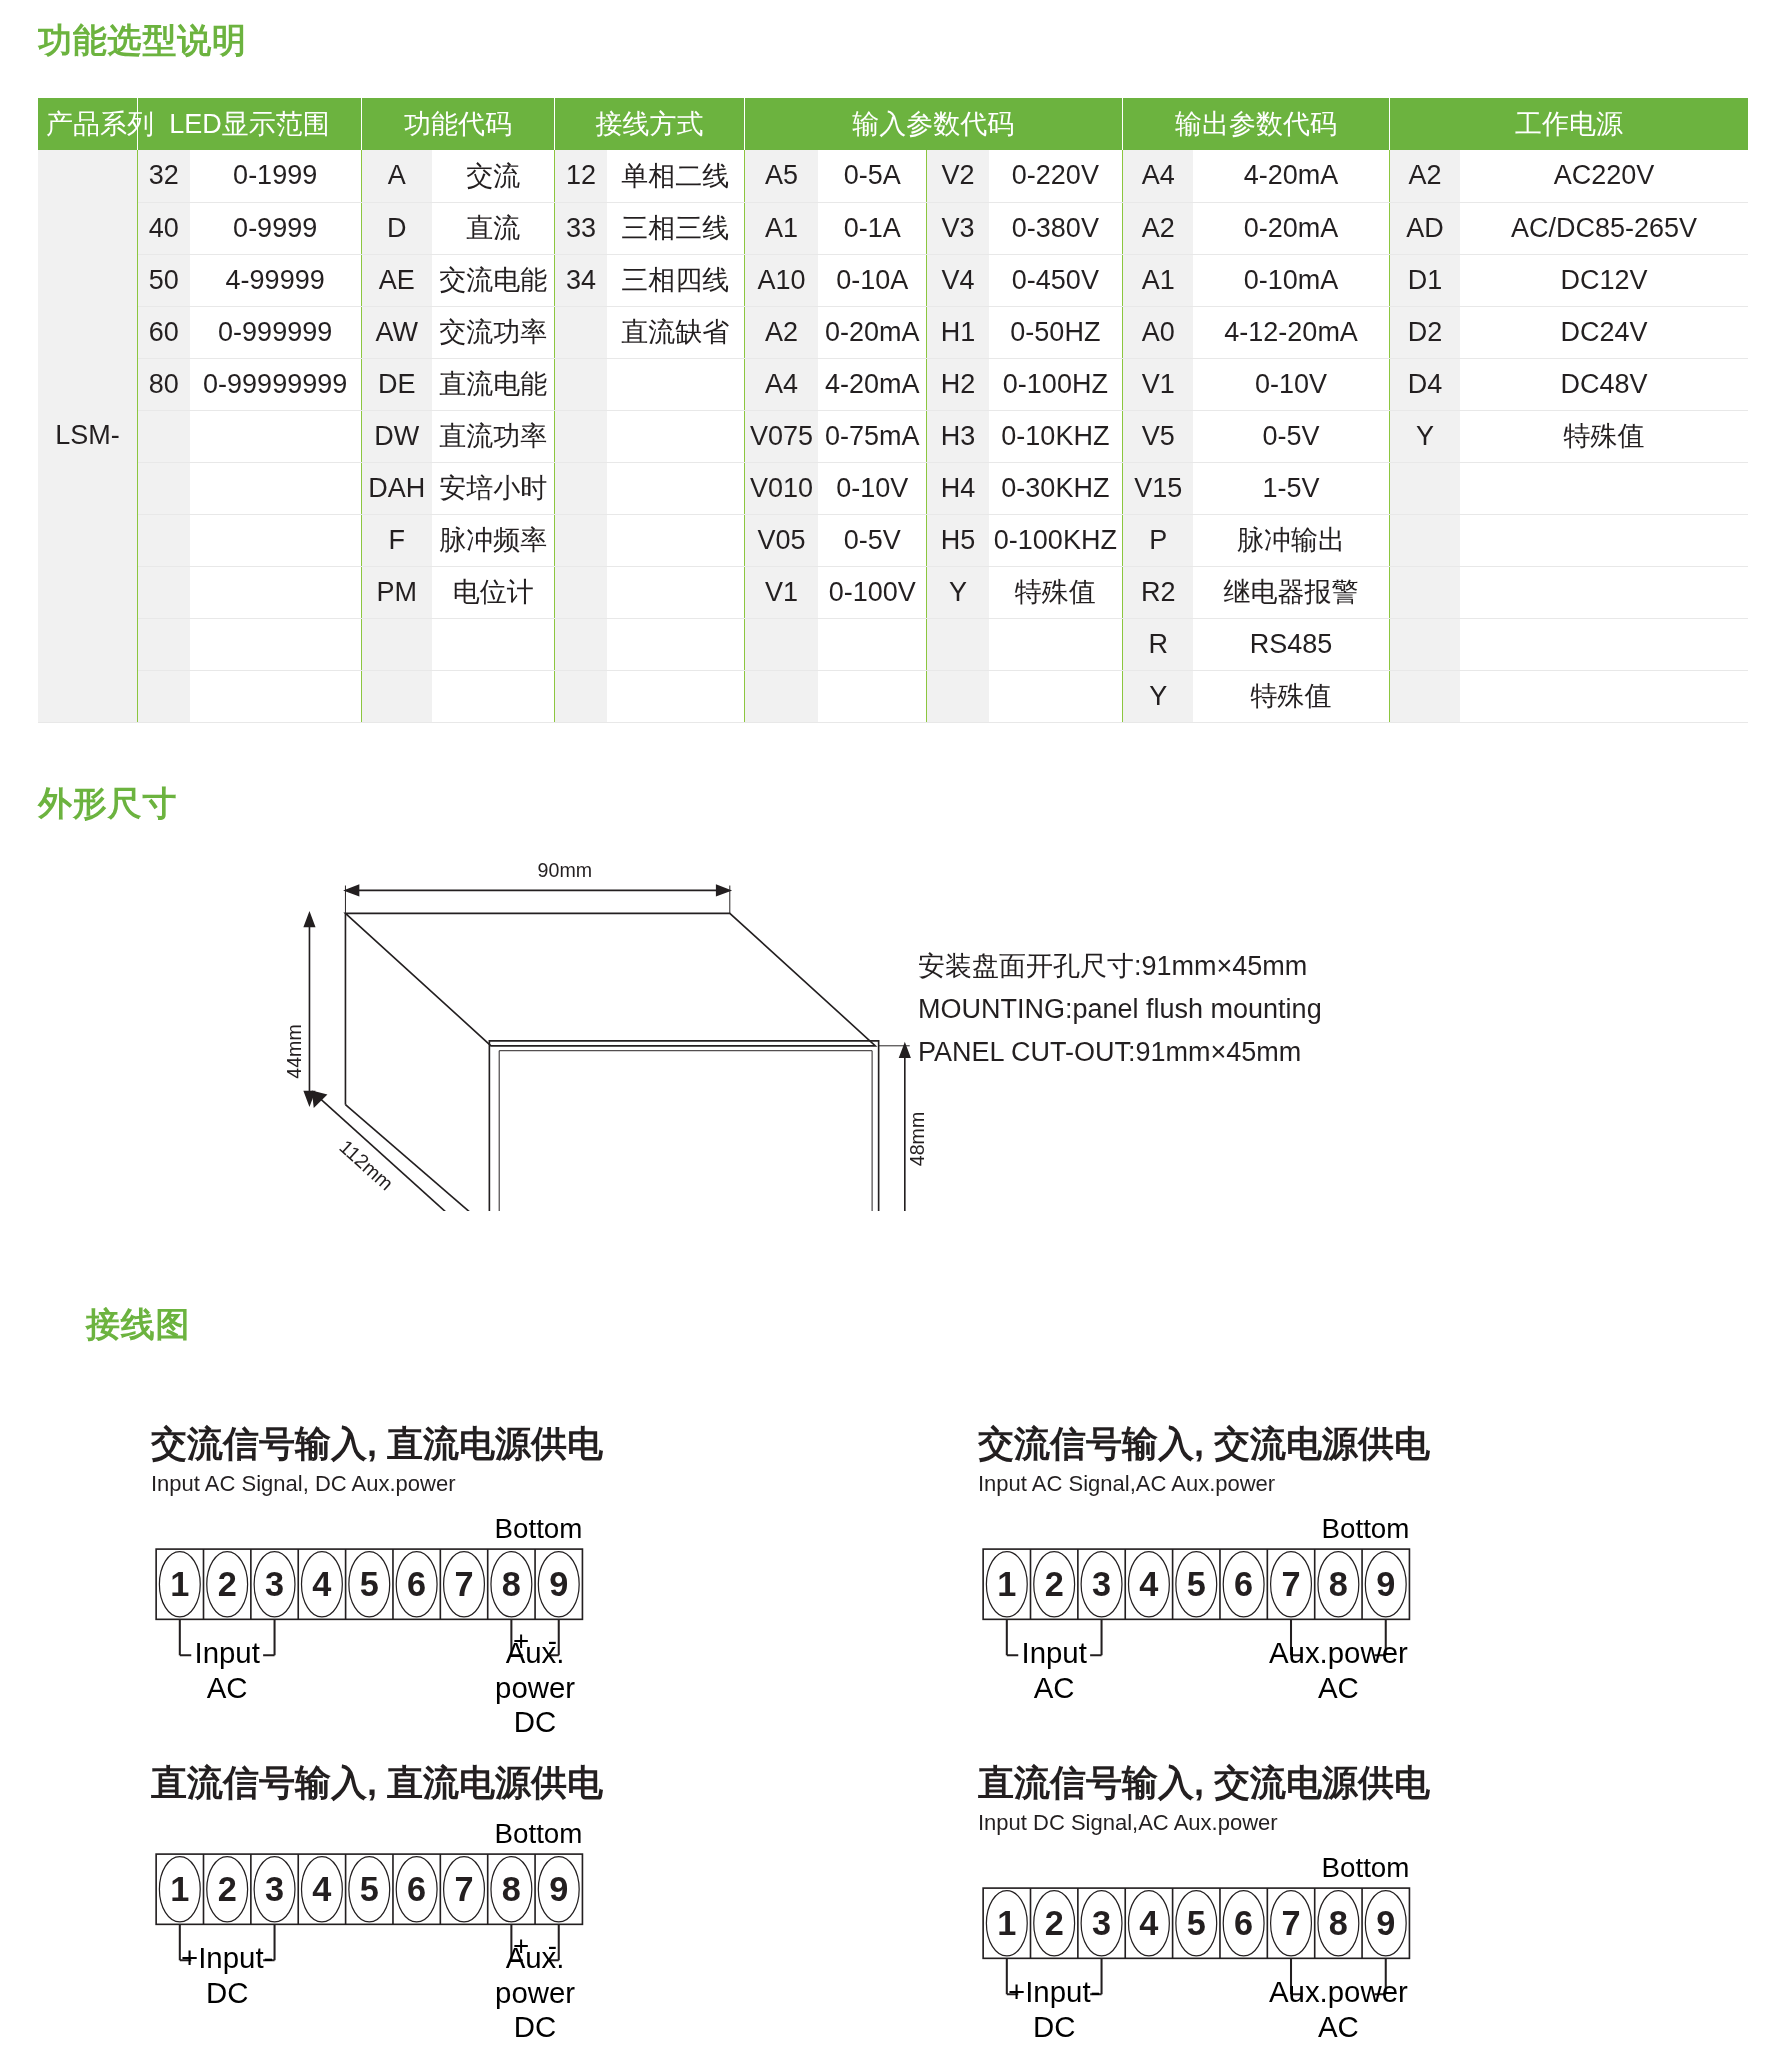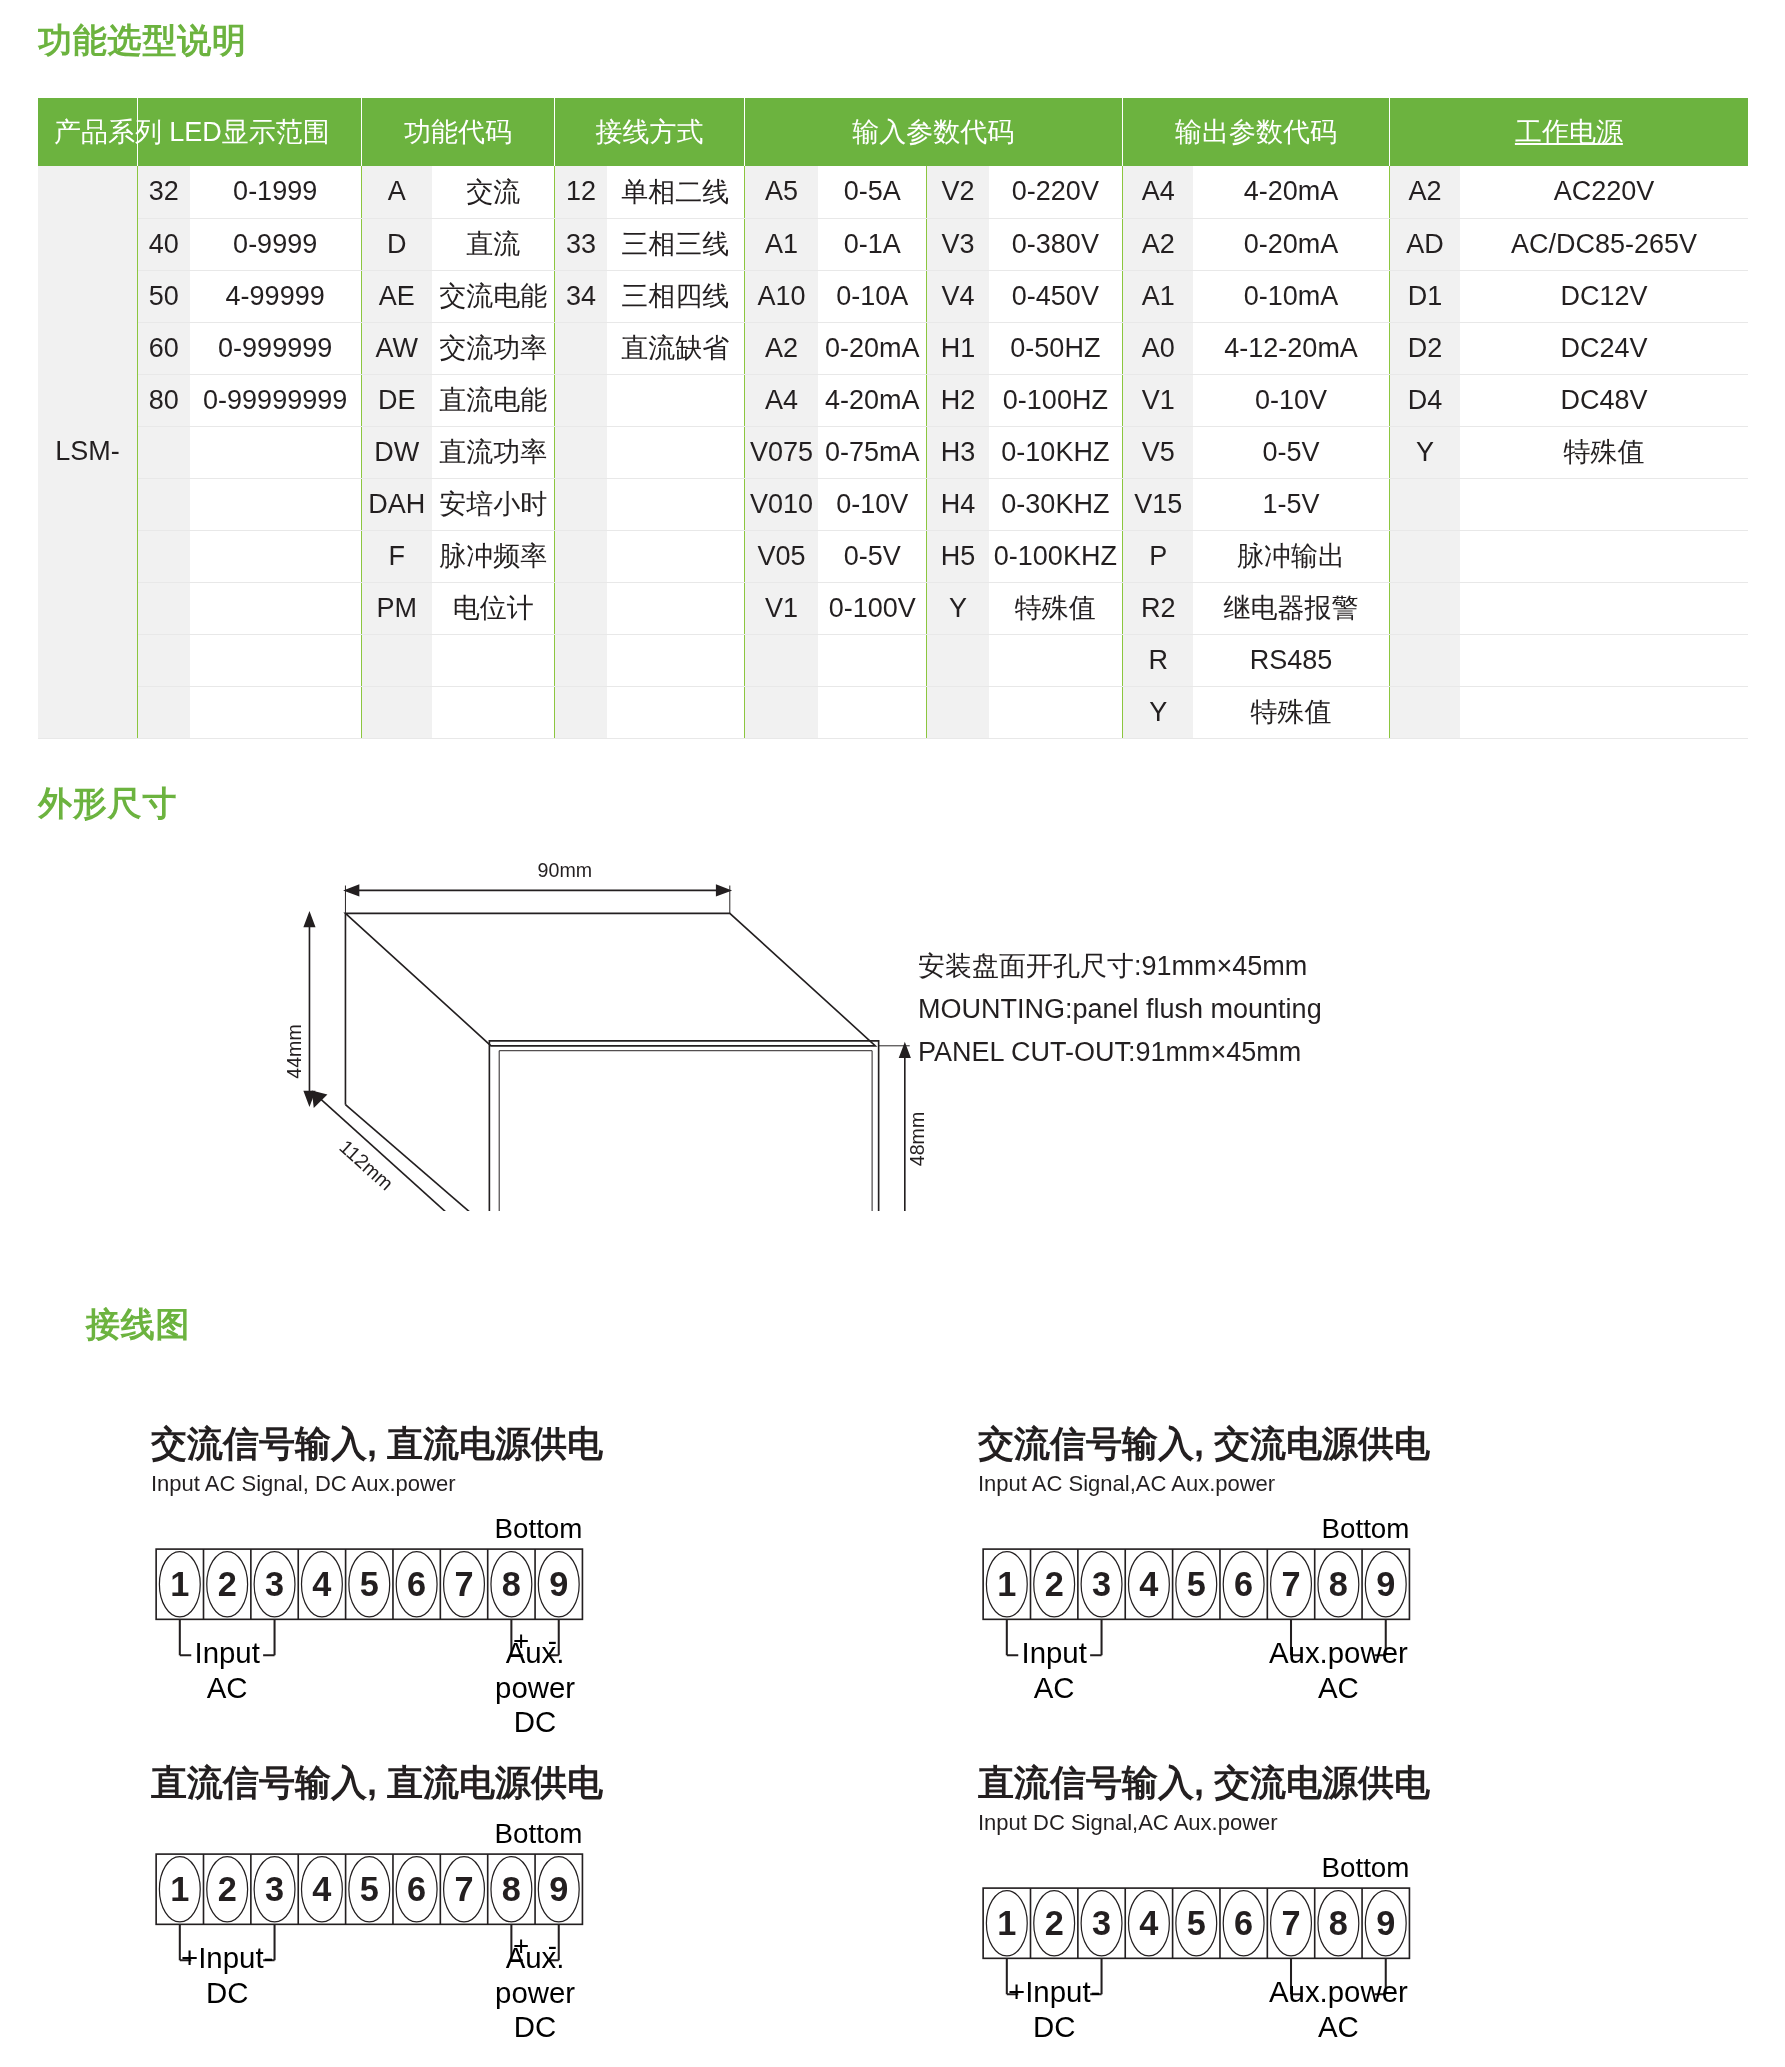--- a/index.html
+++ b/index.html
@@ -37,26 +37,26 @@
     width: 1710px;
     border-collapse: collapse;
     table-layout: fixed;
   }
   #sel-table th {
     background: #6cb33f;
     color: #ffffff;
     font-size: 27px;
     font-weight: normal;
     height: 47px;
-    padding: 16px;
+    padding: 8px;
     text-align: center;
     border-right: 1.6px solid #ffffff;
     white-space: nowrap;
   }
-  #sel-table th:last-child { border-right: none; text-decoration: underline; }
+  #sel-table th:last-child { border-right: none; }
   #sel-table td {
     height: 52px;
     padding: 0 4.9px;
     font-size: 27px;
     text-align: center;
     vertical-align: middle;
     border-bottom: 1.6px solid #e8e8e8;
     white-space: nowrap;
     background: #ffffff;
   }

